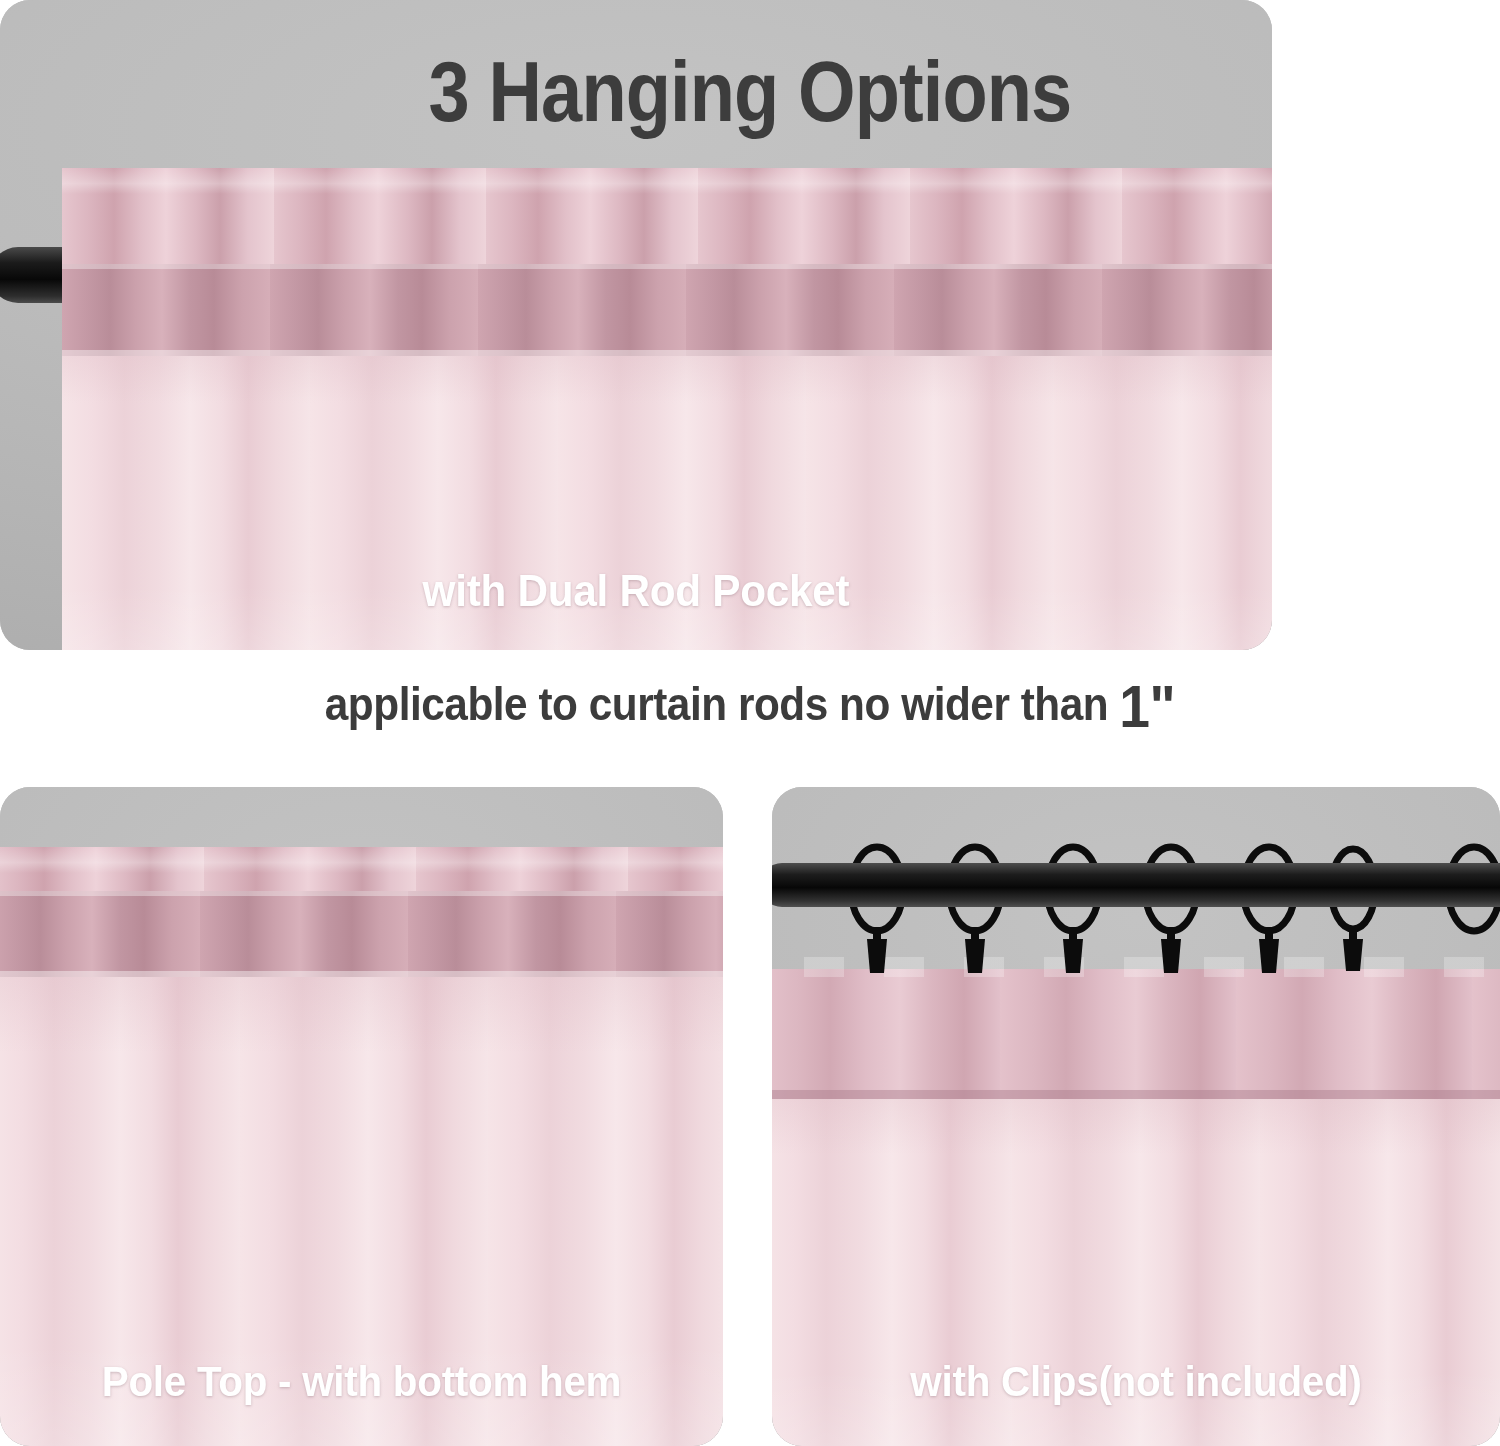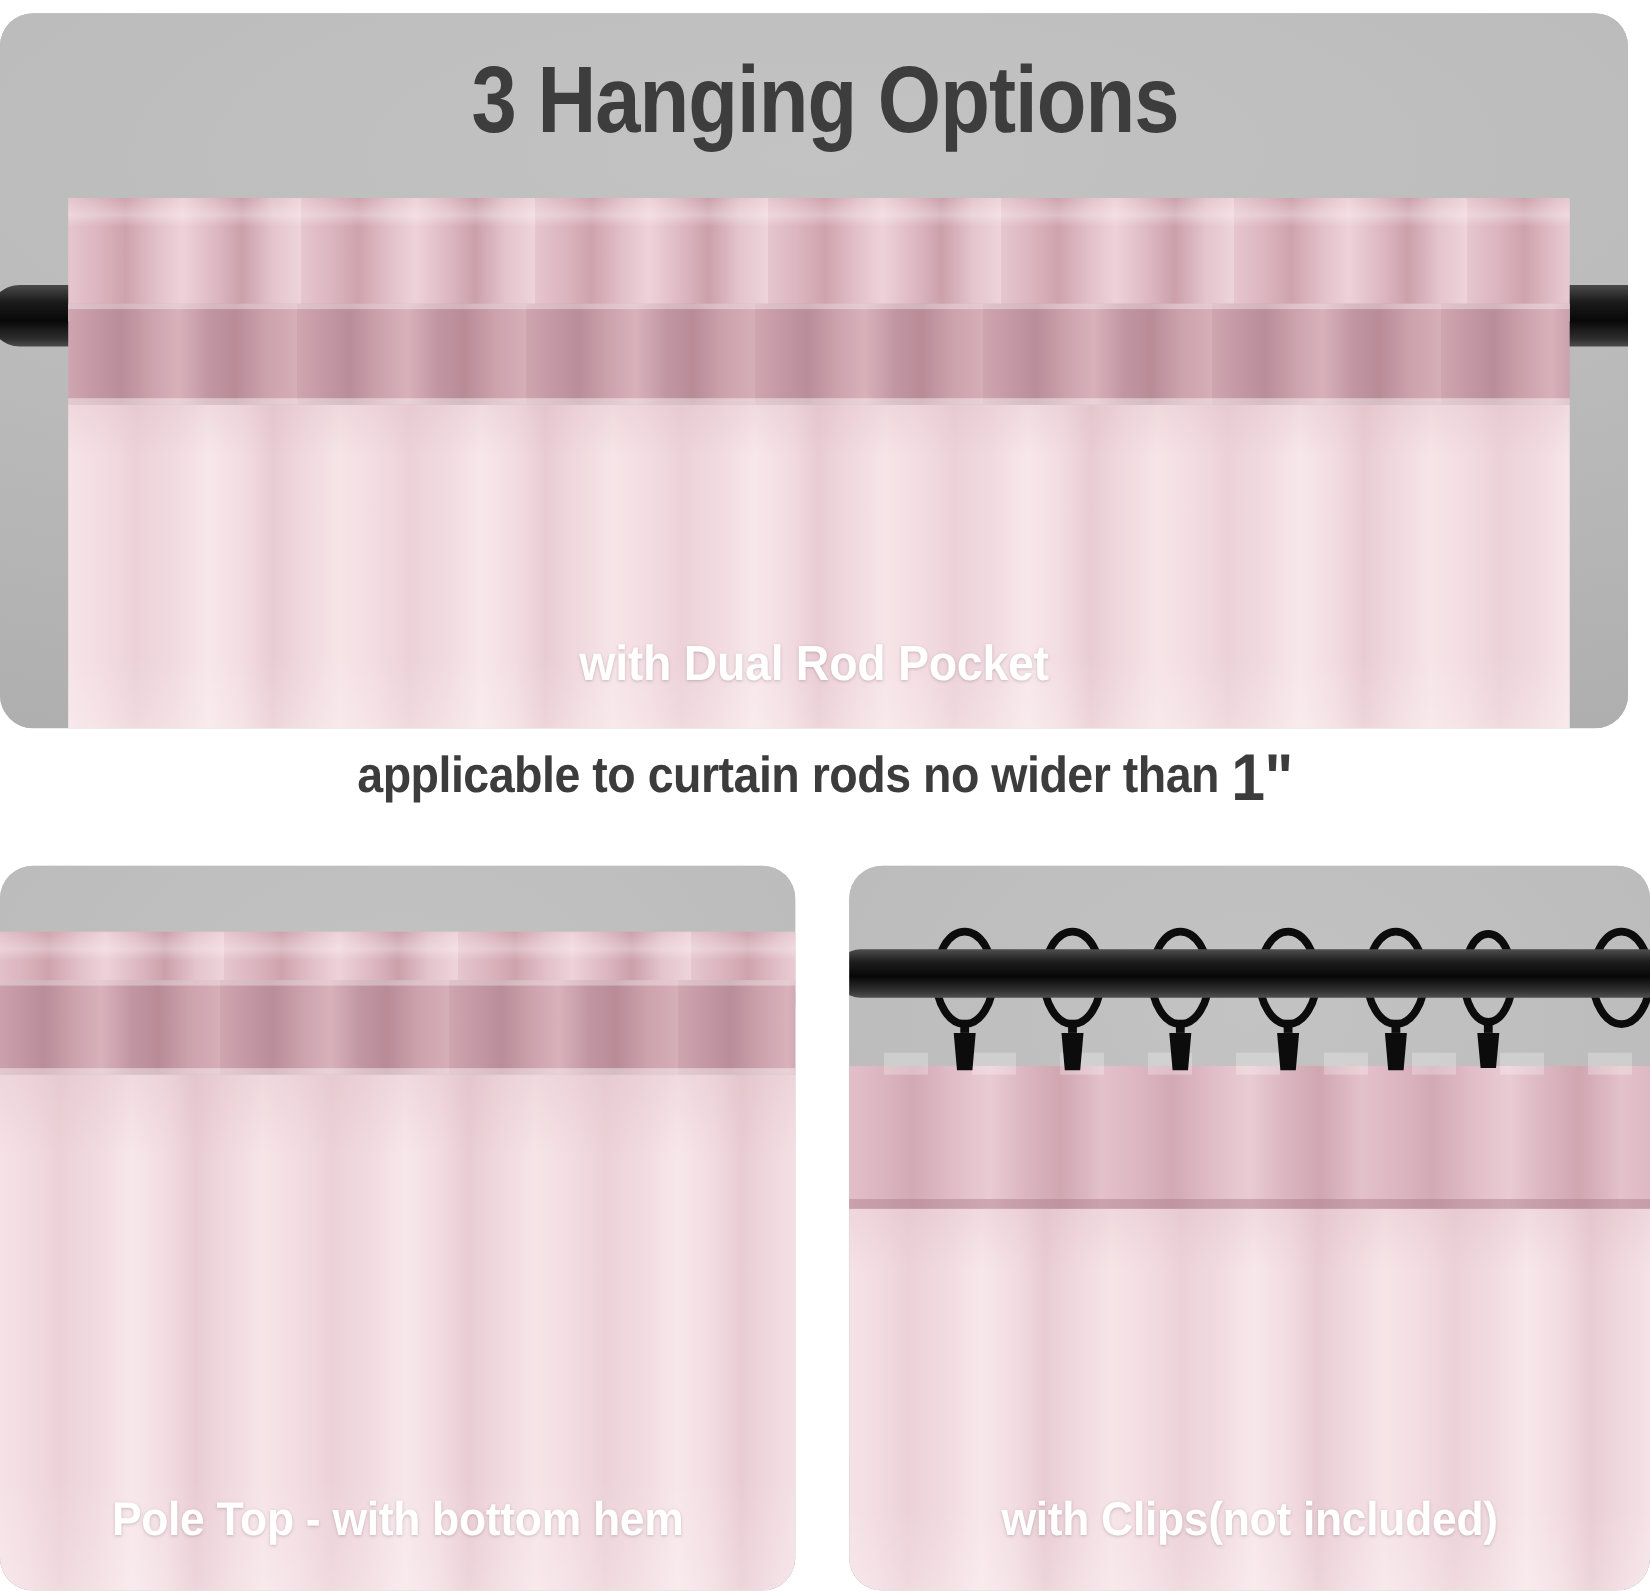--- a/index.html
+++ b/index.html
@@ -35,22 +35,22 @@
   .wall {
     position: absolute;
     inset: 0;
     background:
       radial-gradient(ellipse 120% 90% at 50% 20%, #c3c3c3 0%, #bcbcbc 45%, #aeaeae 100%);
   }
 
   
   #panel-top {
     left: 0;
-    top: 12px;
-    width: 1480px;
+    top: 0;
+    width: 1272px;
     height: 650px;
   }
 
   
   .rod-top {
     position: absolute;
     left: -10px;
     top: 247px;
     width: 1520px;
     height: 56px;

